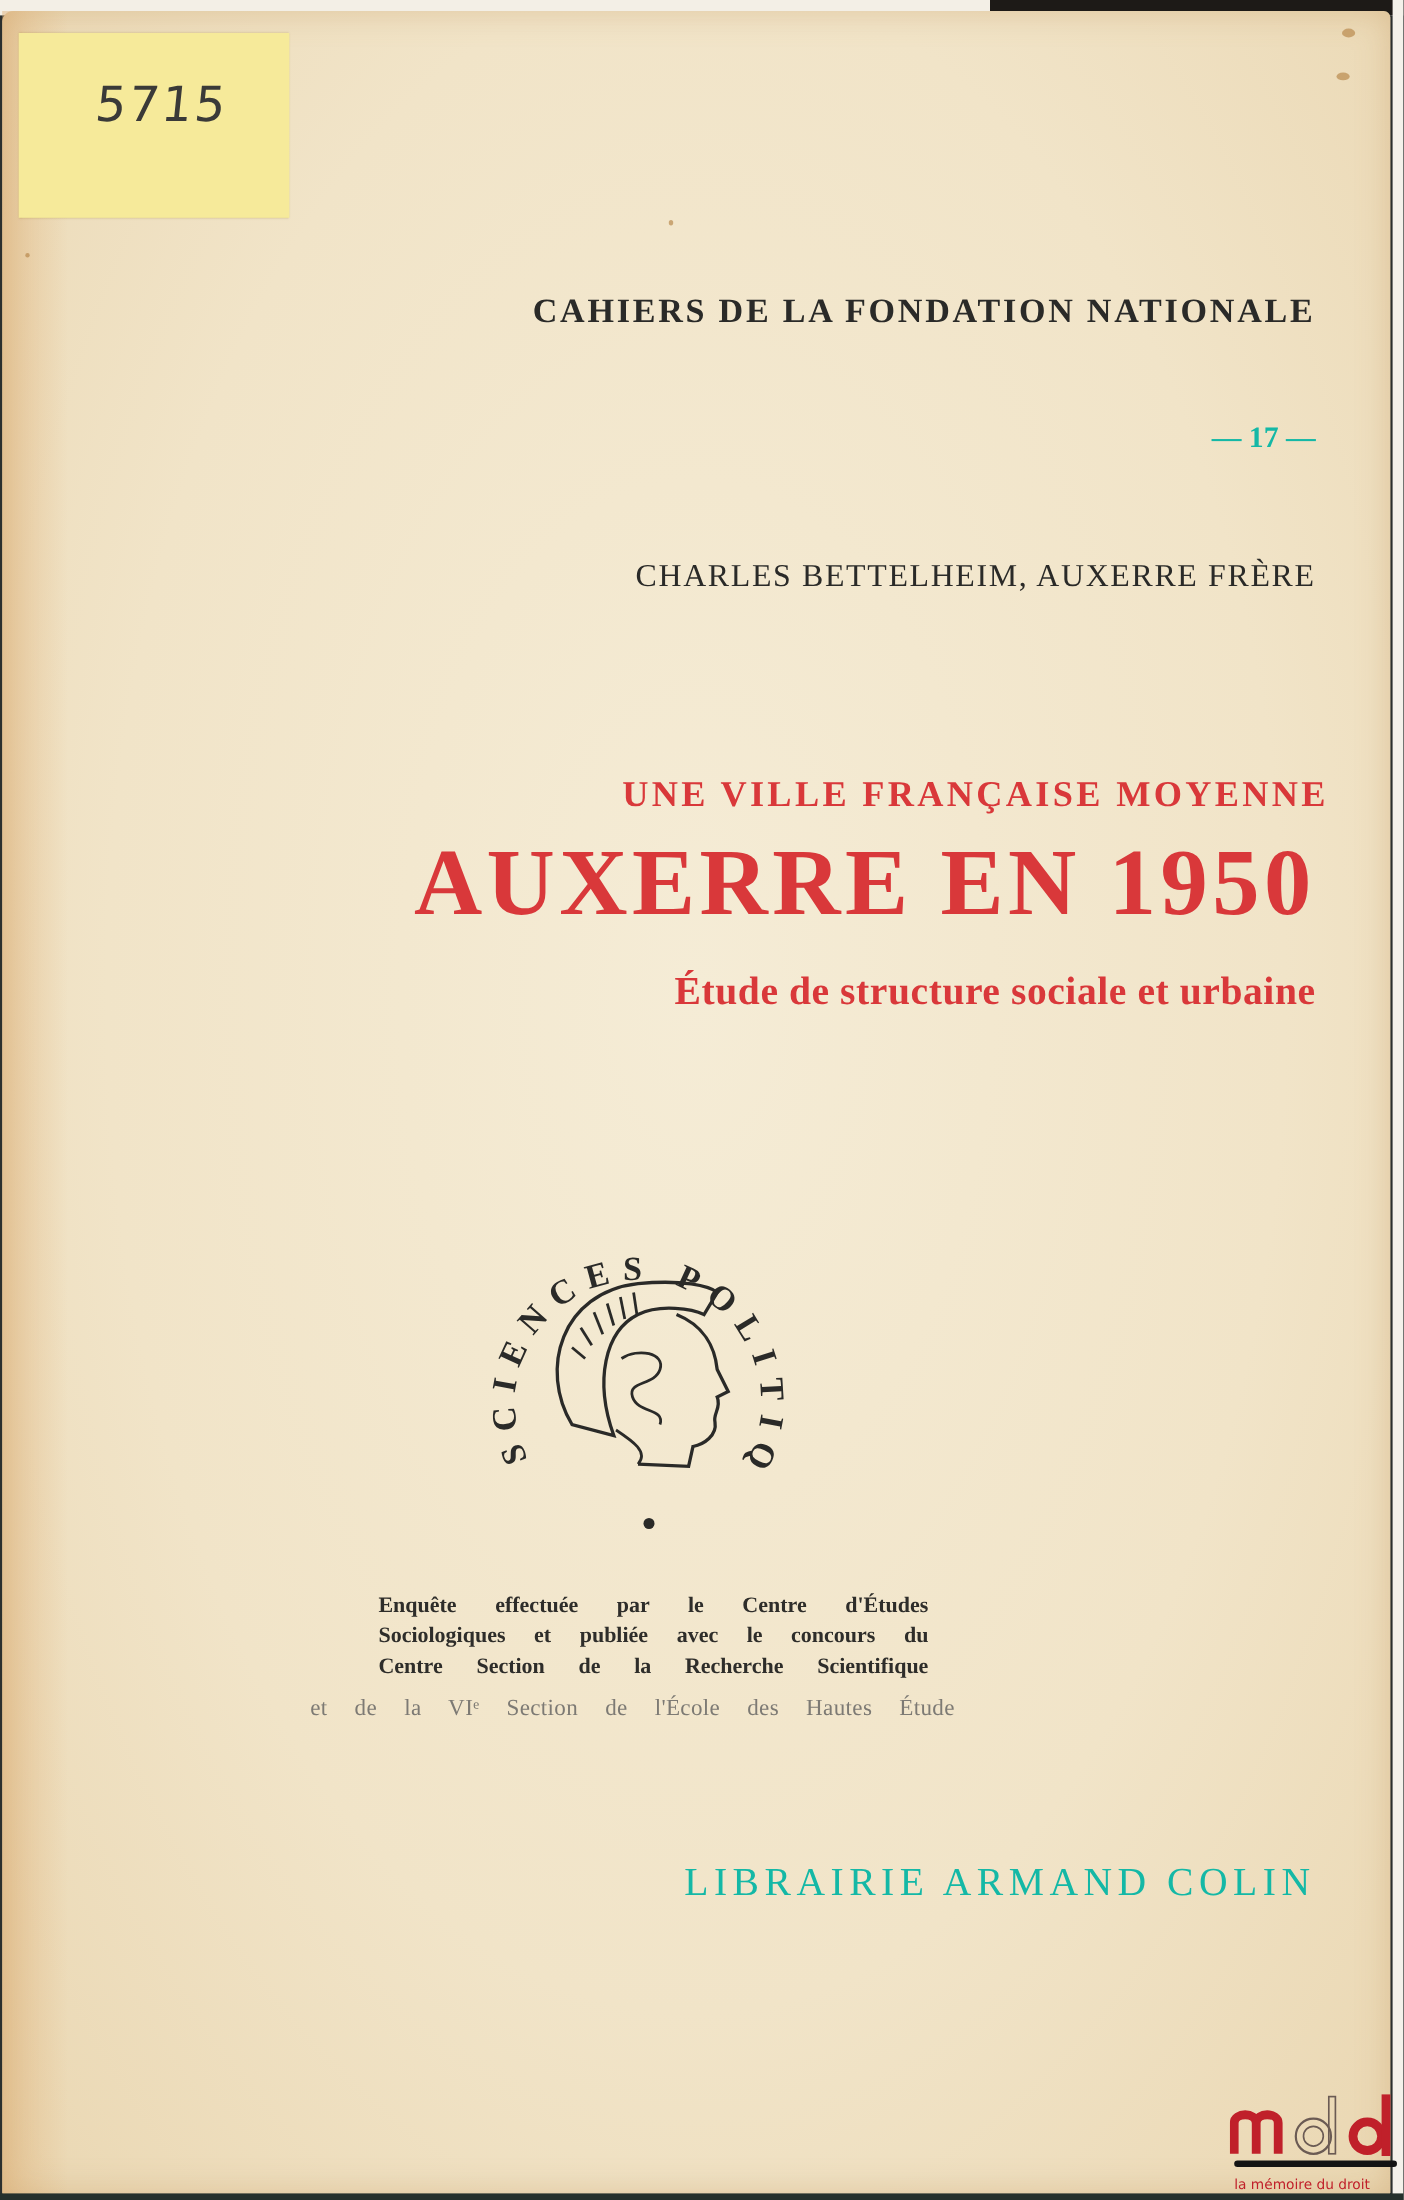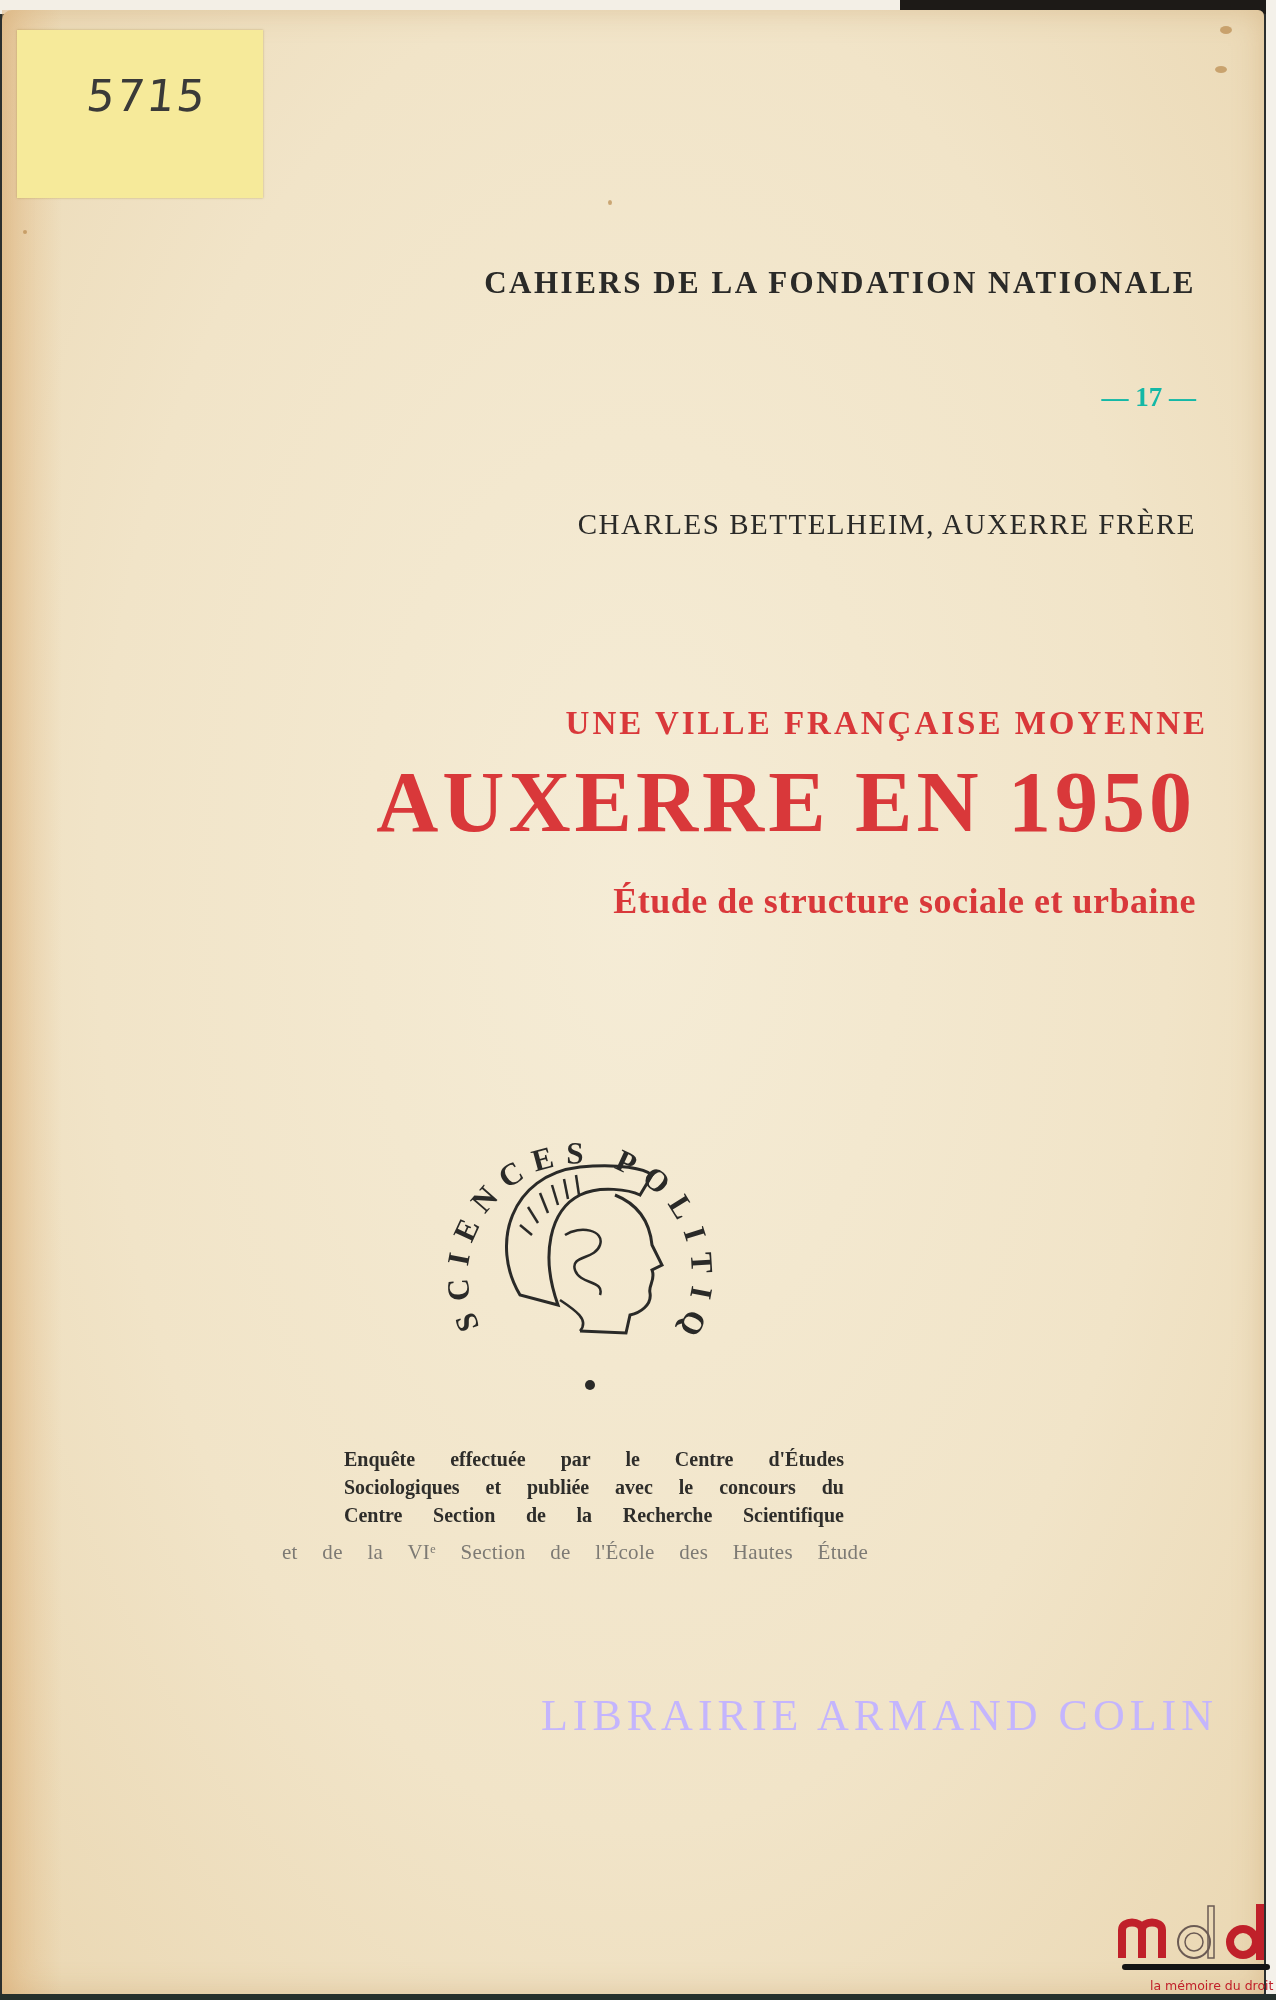--- a/index.html
+++ b/index.html
@@ -63,27 +63,27 @@
       position: absolute; left: 344px; top: 1445px; width: 500px;
       font-size: 20px; font-weight: bold; color: #2e2d2a; line-height: 28px;
       text-align: justify;
     }
     .enquete .line { display: block; text-align: justify; text-align-last: justify; }
     .stamp-line {
       position: absolute; left: 282px; top: 1540px; width: 586px;
       font-size: 21px; color: #7d7a74; text-align-last: justify; letter-spacing: 0.3px;
     }
     .publisher {
-      top: 1690px; font-size: 44px; color: #c4b5fd; letter-spacing: 5px; left: 0; width: 1196px; padding-left: 22px;
+      top: 1690px; font-size: 36px; color: #14b8a6; letter-spacing: 5px; left: 0; width: 1196px;
     }
 
     .mdd { position: absolute; left: 1118px; top: 1900px; width: 158px; height: 100px; }
     .mdd-caption {
       position: absolute; left: 1122px; top: 1978px; font-family: "DejaVu Sans", sans-serif;
-      font-size: 12.5px; color: #c0202a; white-space: nowrap; margin-left: 28px;
+      font-size: 12.5px; color: #c0202a; white-space: nowrap;
     }
     .mdd-bar { position: absolute; left: 1122px; top: 1964px; width: 148px; height: 6px; background: #141414; border-radius: 3px; }
     .spot { position: absolute; border-radius: 50%; background: #b98a4e; opacity: 0.7; }
   </style>
 </head>
 <body>
 
 <div class="top-strip"></div>
 <div class="top-strip-dark"></div>
 <div class="right-edge"></div>

